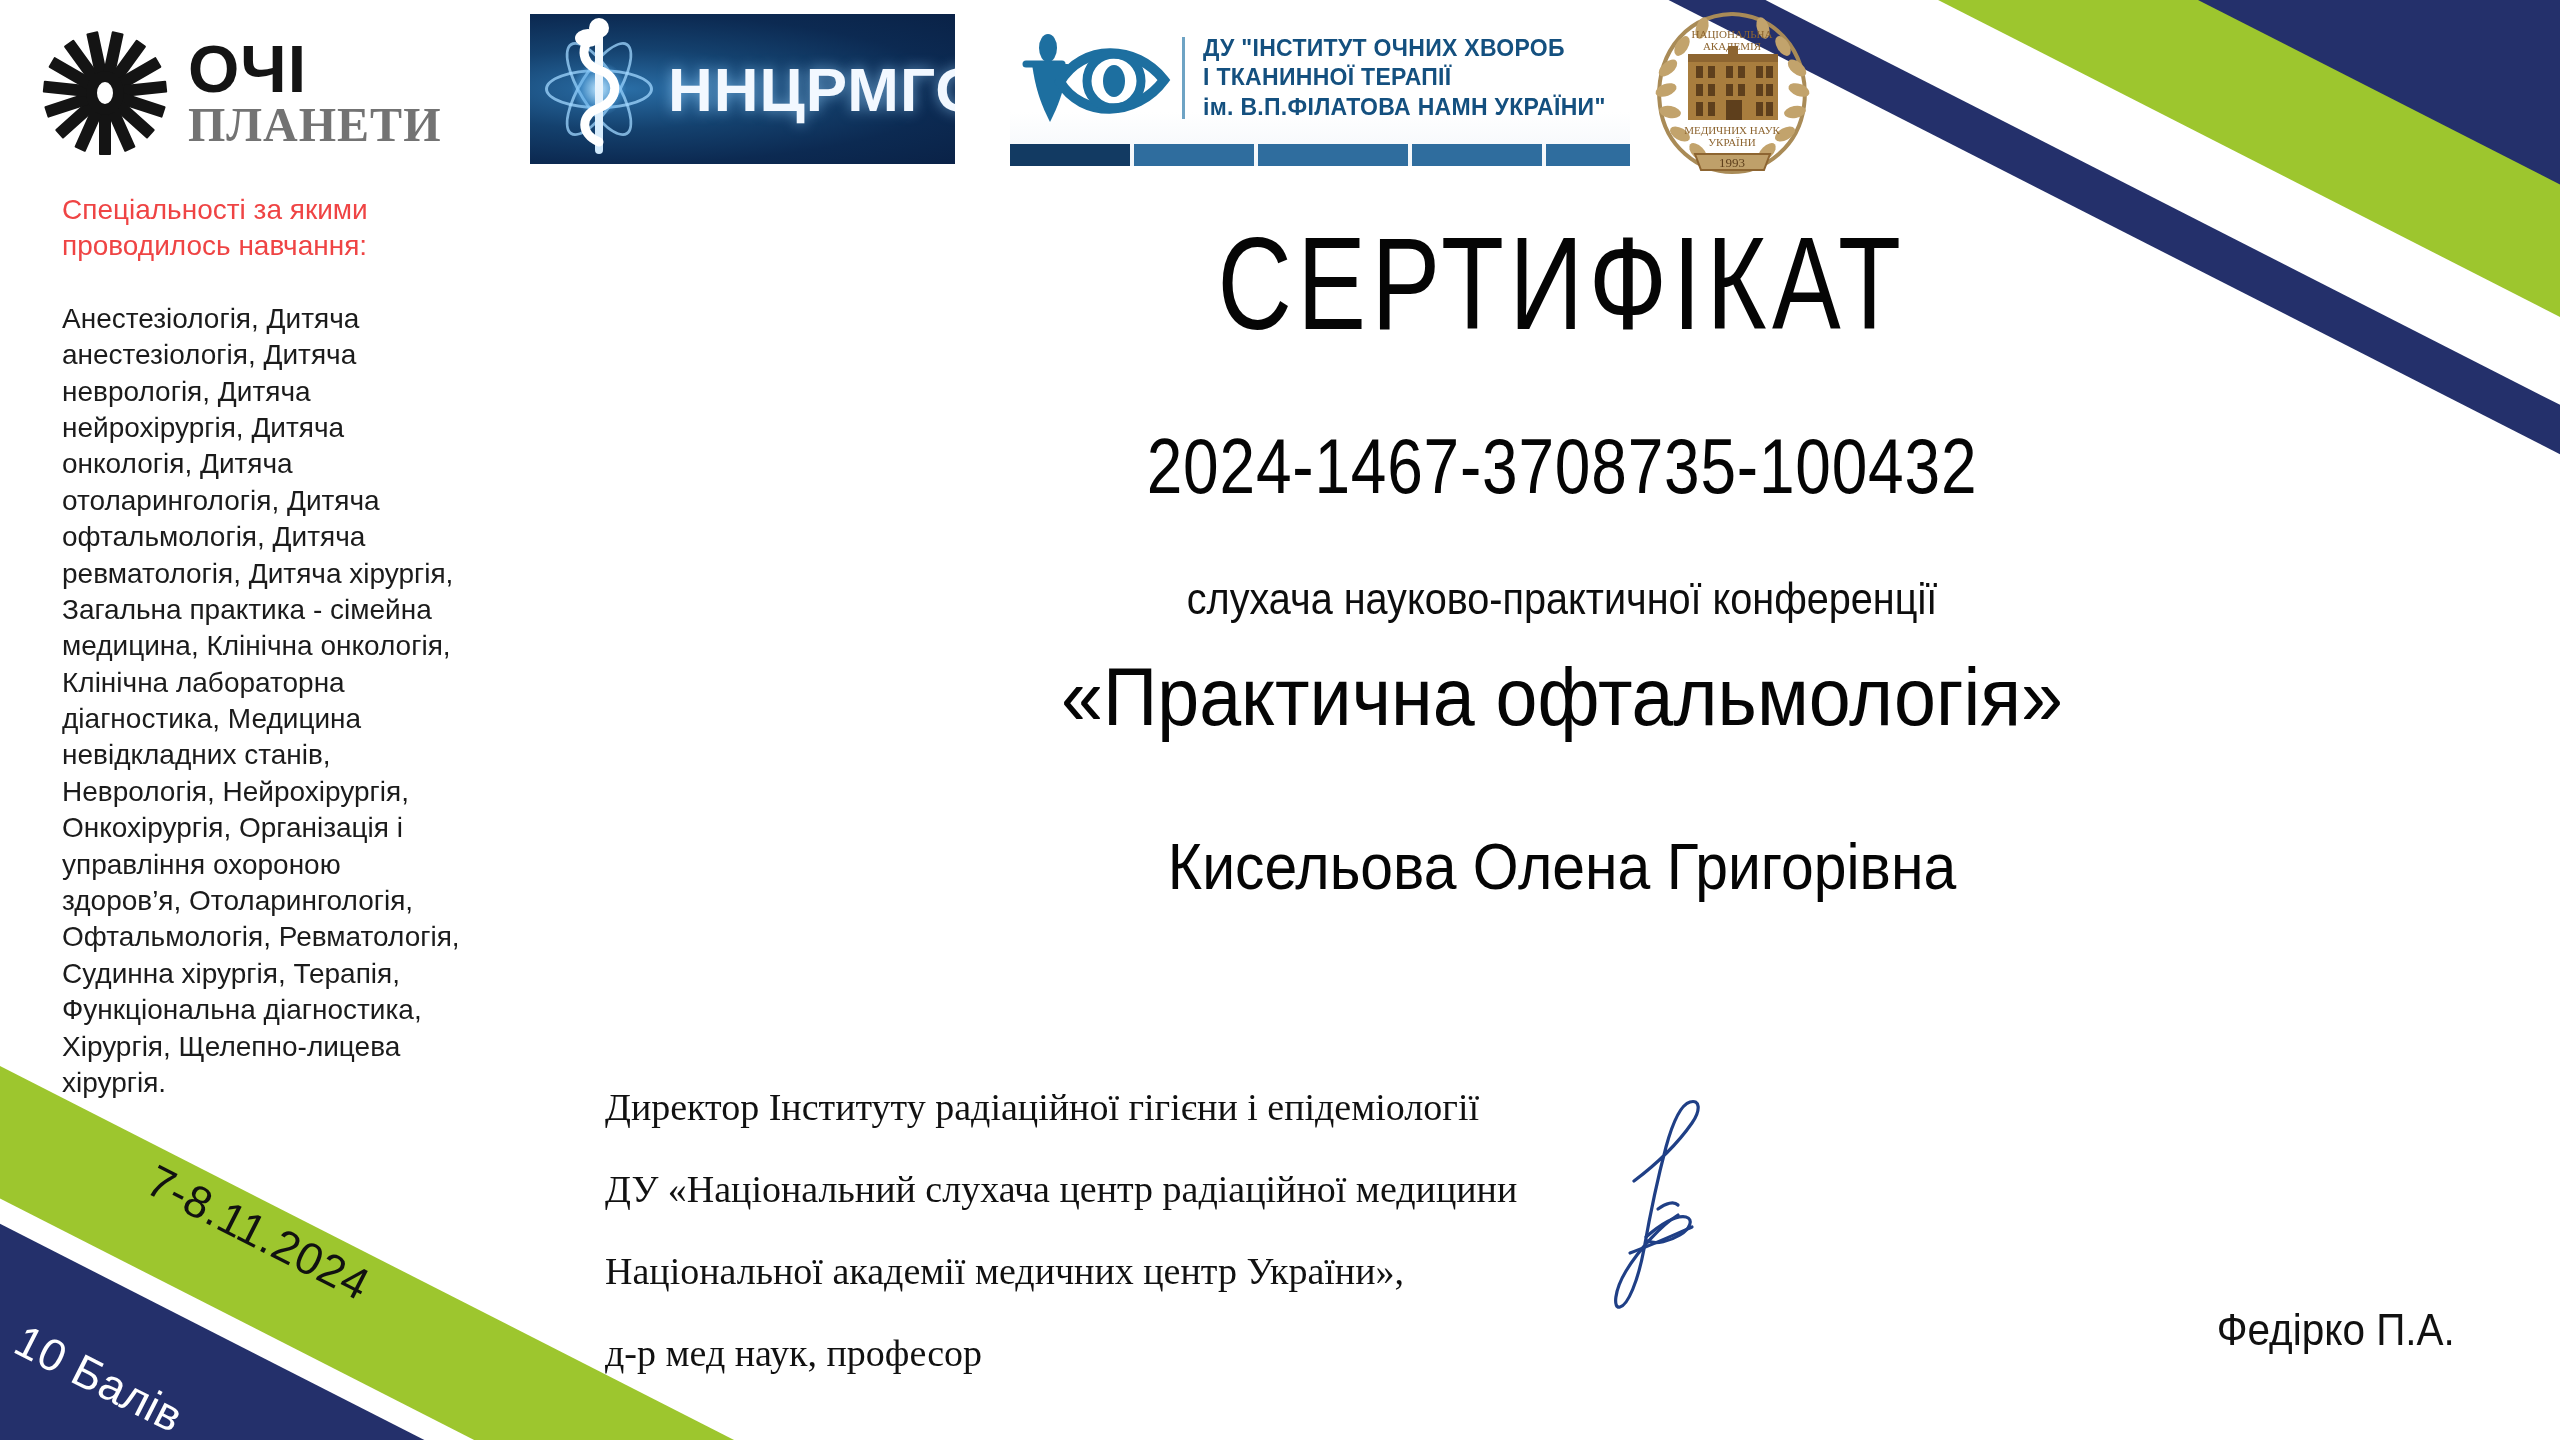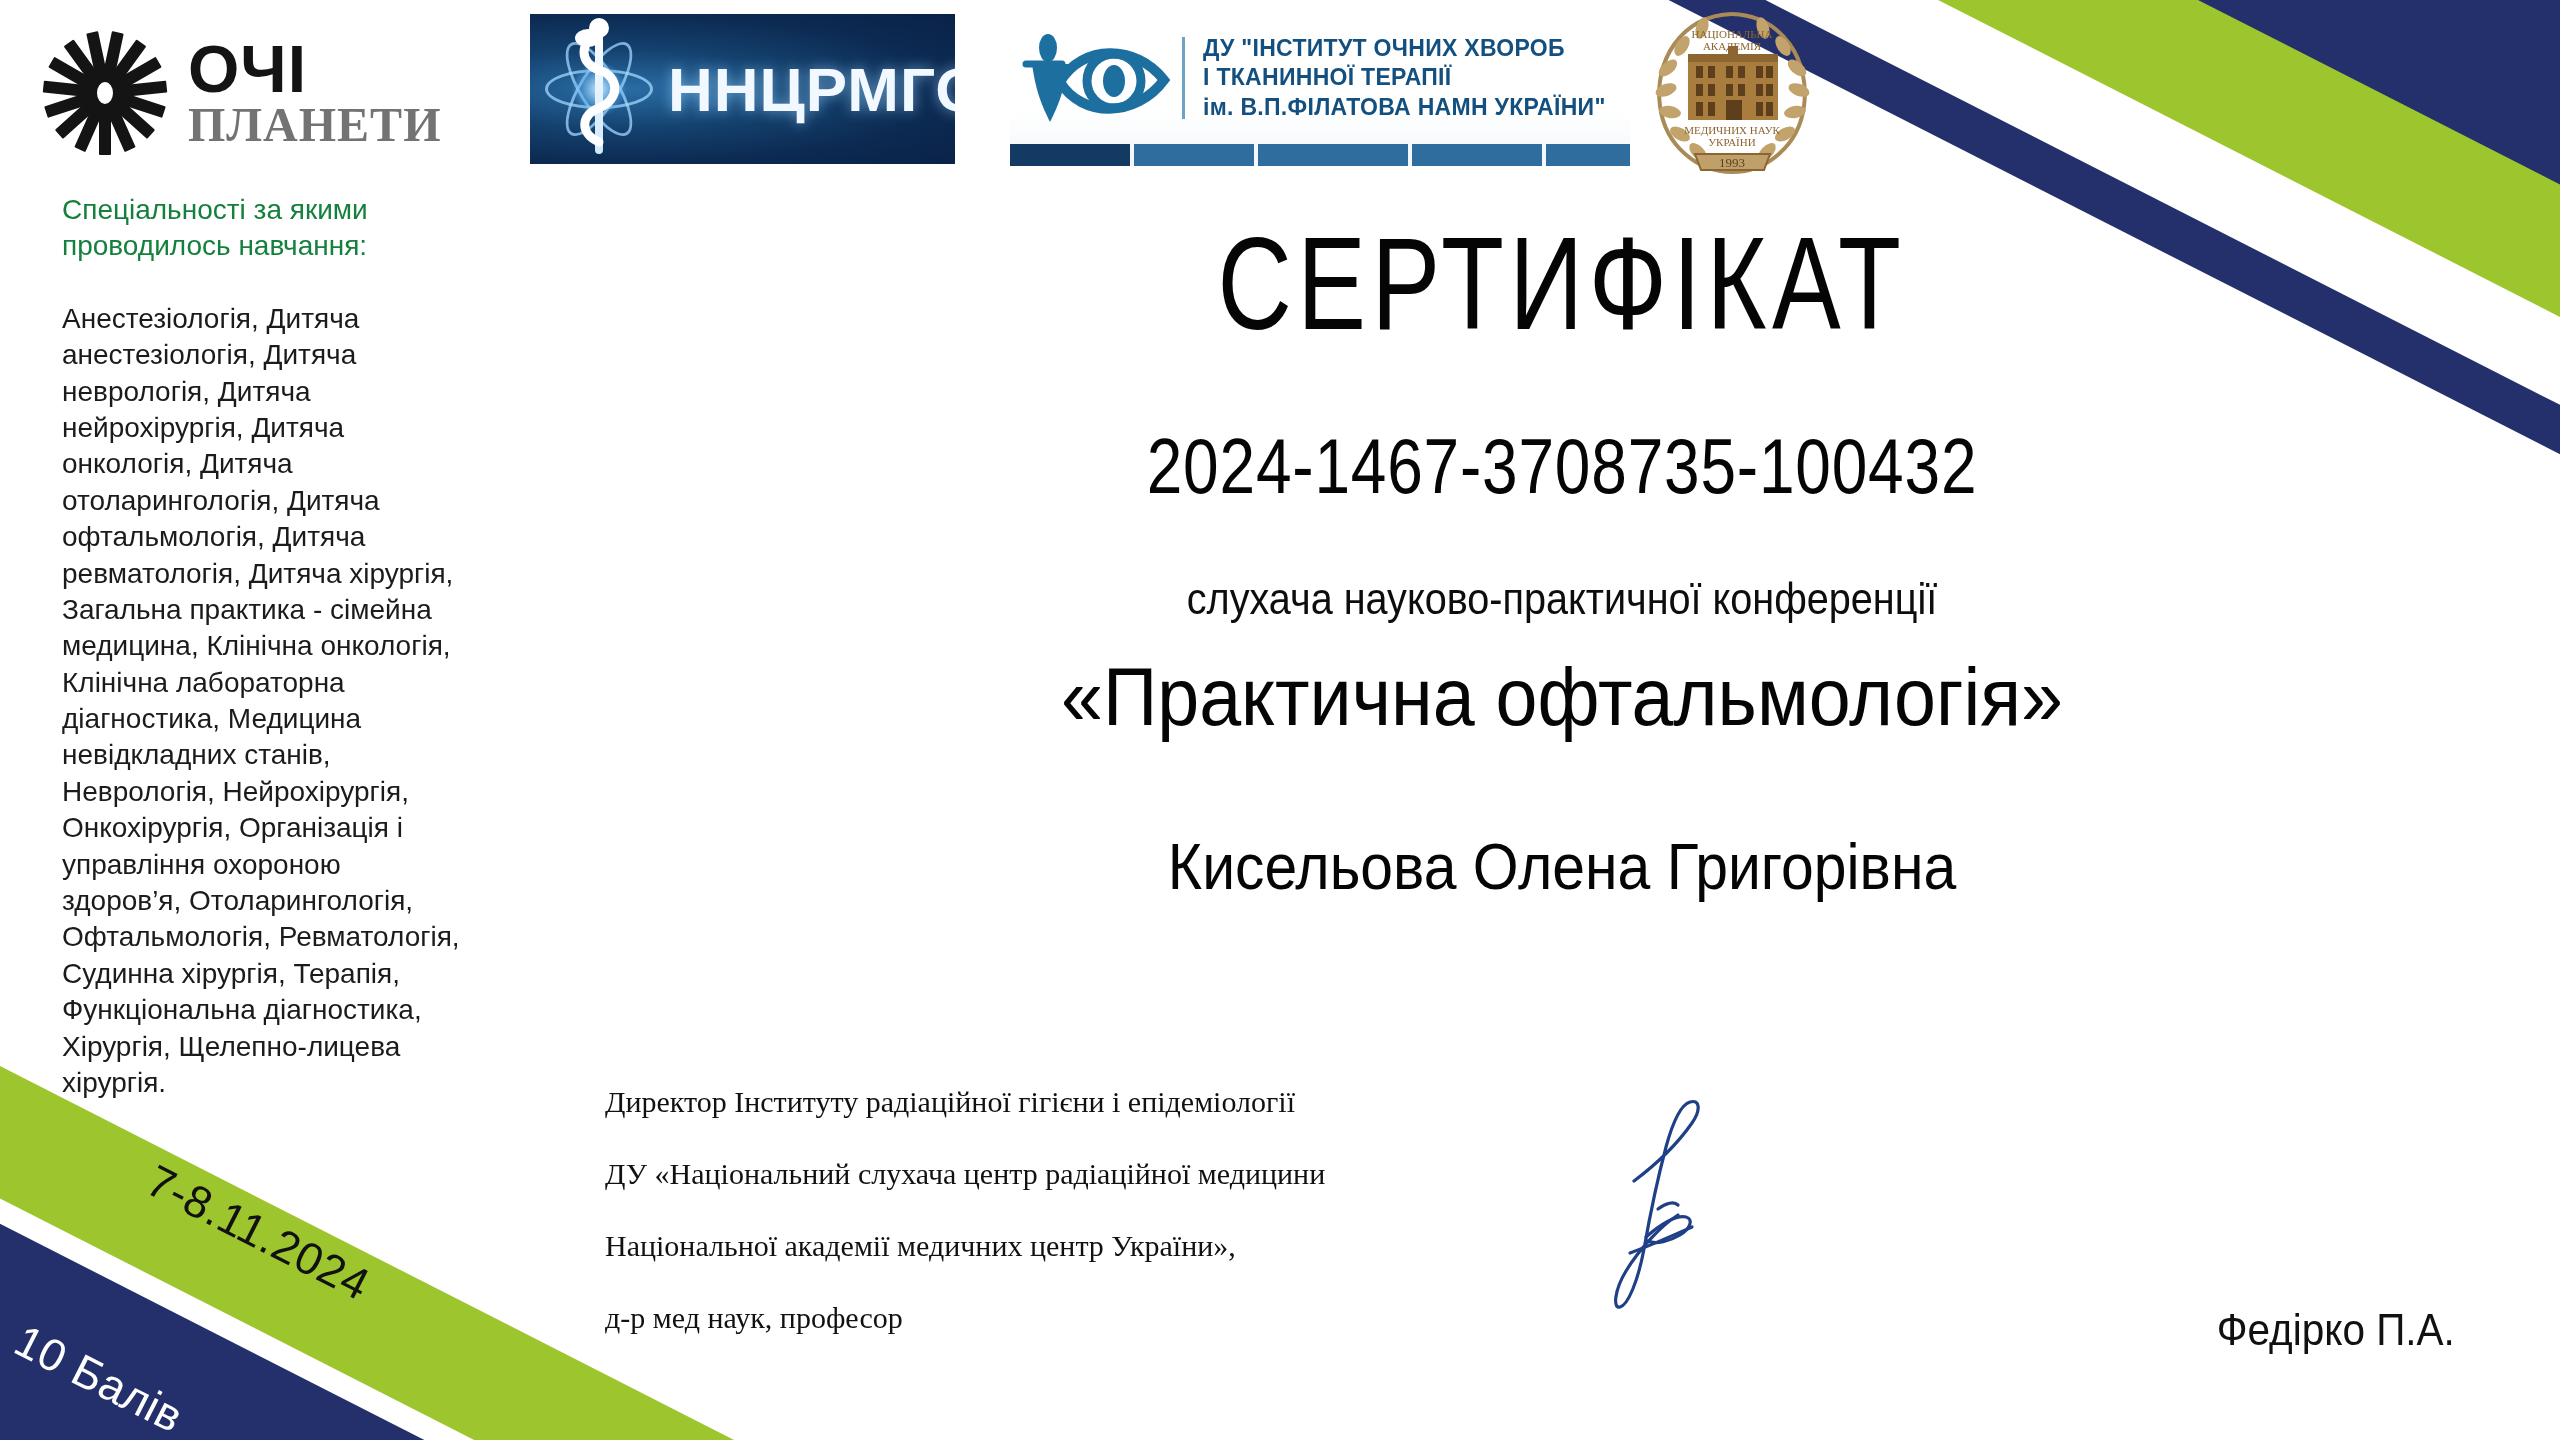--- a/index.html
+++ b/index.html
@@ -121,21 +121,21 @@
   #filatov-bottom span{ display:block; height:100%; }
 
   
   #logo-namn{ position:absolute; left:1640px; top:6px; width:185px; height:172px; }
 
   
   #specialties{
     position:absolute; left:62px; top:192px; width:400px;
   }
   #spec-heading{
-    font-size:28px; line-height:1.30; color:#15803d; margin-bottom:36px;
+    font-size:28px; line-height:1.30; color:#ef4444; margin-bottom:36px;
   }
   #spec-body{
     font-size:28px; line-height:1.30; color:#1b1b1b;
   }
 
   
   #main{
     position:absolute; left:632px; top:170px; width:1860px; text-align:center;
   }
   #cert-title{
@@ -161,21 +161,21 @@
     font-size:64px; color:#050505; margin-top:86px;
     transform:scaleX(.92); transform-origin:center center;
   }
 
   
   #signature-block{
     position:absolute; left:605px; top:1085px; width:1000px; text-align:left;
   }
   #signature-block .sig-line{
     font-family:"Liberation Serif", serif;
-    font-size:30px; color:#111111; margin-bottom:38px; white-space:nowrap;
+    font-size:38px; color:#111111; margin-bottom:38px; white-space:nowrap;
   }
   #signature-block .sig-line:last-child{ margin-bottom:0; }
 
   #signature-mark{ position:absolute; left:1600px; top:1085px; width:260px; height:250px; }
   #signer-name{
     position:absolute; right:105px; top:1305px;
     font-size:44px; color:#111111;
     transform:scaleX(.92); transform-origin:right center;
   }
 

